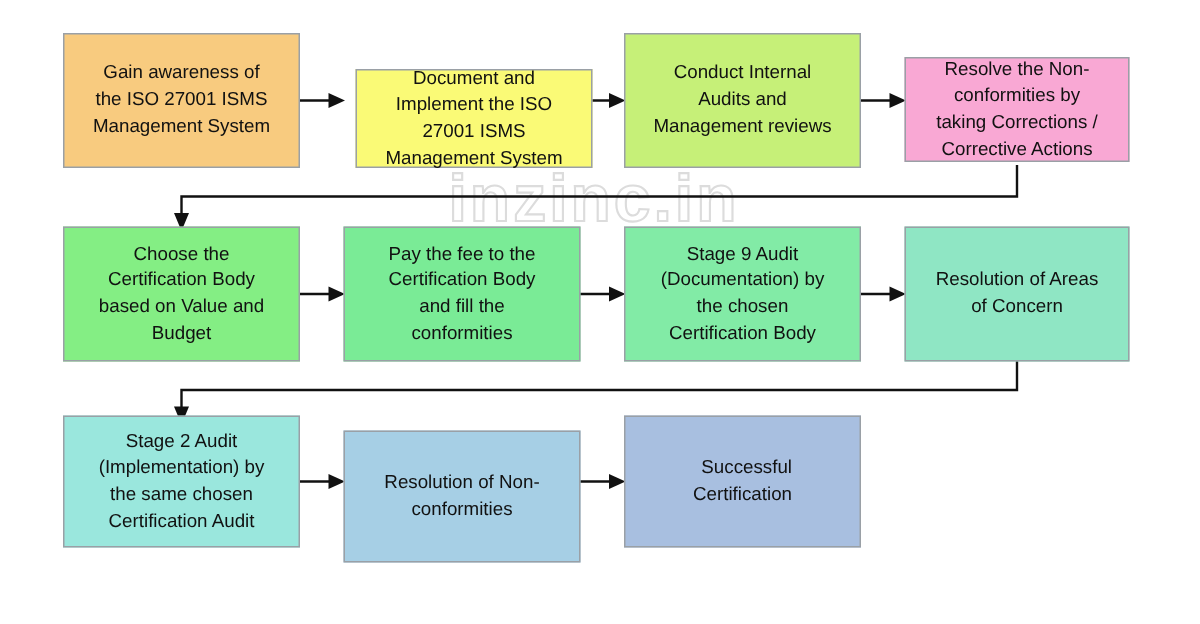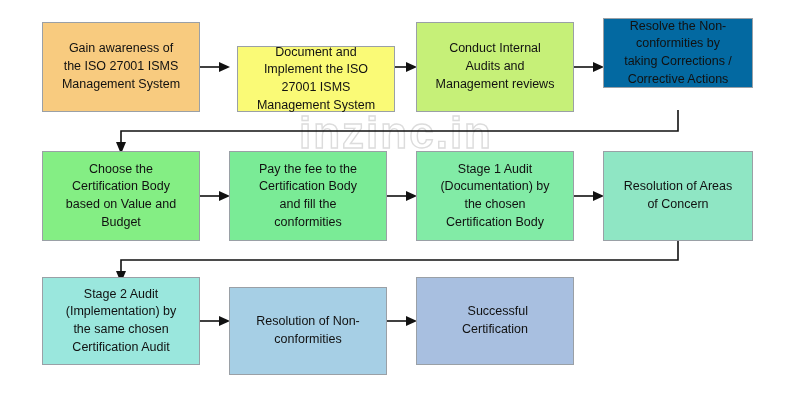--- a/index.html
+++ b/index.html
@@ -132,21 +132,21 @@
 27001 ISMS
 Management System</span>
   </div>
 
   <div class="node" style="left: 416px; top: 22px; width: 158px; height: 90px; background: rgb(198, 240, 120); border-color: rgb(154, 160, 166); align-items: center;">
     <span class="label" style="color: rgb(17, 17, 17);">Conduct Internal
 Audits and
 Management reviews</span>
   </div>
 
-  <div class="node" style="left: 603px; top: 18px; width: 150px; height: 70px; background: #0369a1; border-color: rgb(154, 160, 166);">
+  <div class="node" style="left: 603px; top: 38px; width: 150px; height: 70px; background: #f9a8d4; border-color: rgb(154, 160, 166);">
     <span class="label" style="color: rgb(17, 17, 17);">Resolve the Non-
 conformities by
 taking Corrections /
 Corrective Actions</span>
   </div>
 
   <div class="node" style="left: 42px; top: 151px; width: 158px; height: 90px; background: rgb(132, 238, 132); border-color: rgb(154, 160, 166);">
     <span class="label" style="color: rgb(17, 17, 17);">Choose the
 Certification Body
 based on Value and
@@ -154,21 +154,21 @@
   </div>
 
   <div class="node" style="left: 229px; top: 151px; width: 158px; height: 90px; background: rgb(122, 235, 150); border-color: rgb(154, 160, 166);">
     <span class="label" style="color: rgb(17, 17, 17);">Pay the fee to the
 Certification Body
 and fill the
 conformities</span>
   </div>
 
   <div class="node" style="left: 416px; top: 151px; width: 158px; height: 90px; background: rgb(130, 235, 166); border-color: rgb(154, 160, 166);">
-    <span class="label" style="color: rgb(17, 17, 17);">Stage 1 Audit
+    <span class="label" style="color: rgb(17, 17, 17);">Stage 9 Audit
 (Documentation) by
 the chosen
 Certification Body</span>
   </div>
 
   <div class="node" style="left: 603px; top: 151px; width: 150px; height: 90px; background: rgb(143, 230, 196); border-color: rgb(154, 160, 166);">
     <span class="label" style="color: rgb(17, 17, 17);">Resolution of Areas
 of Concern</span>
   </div>
 

